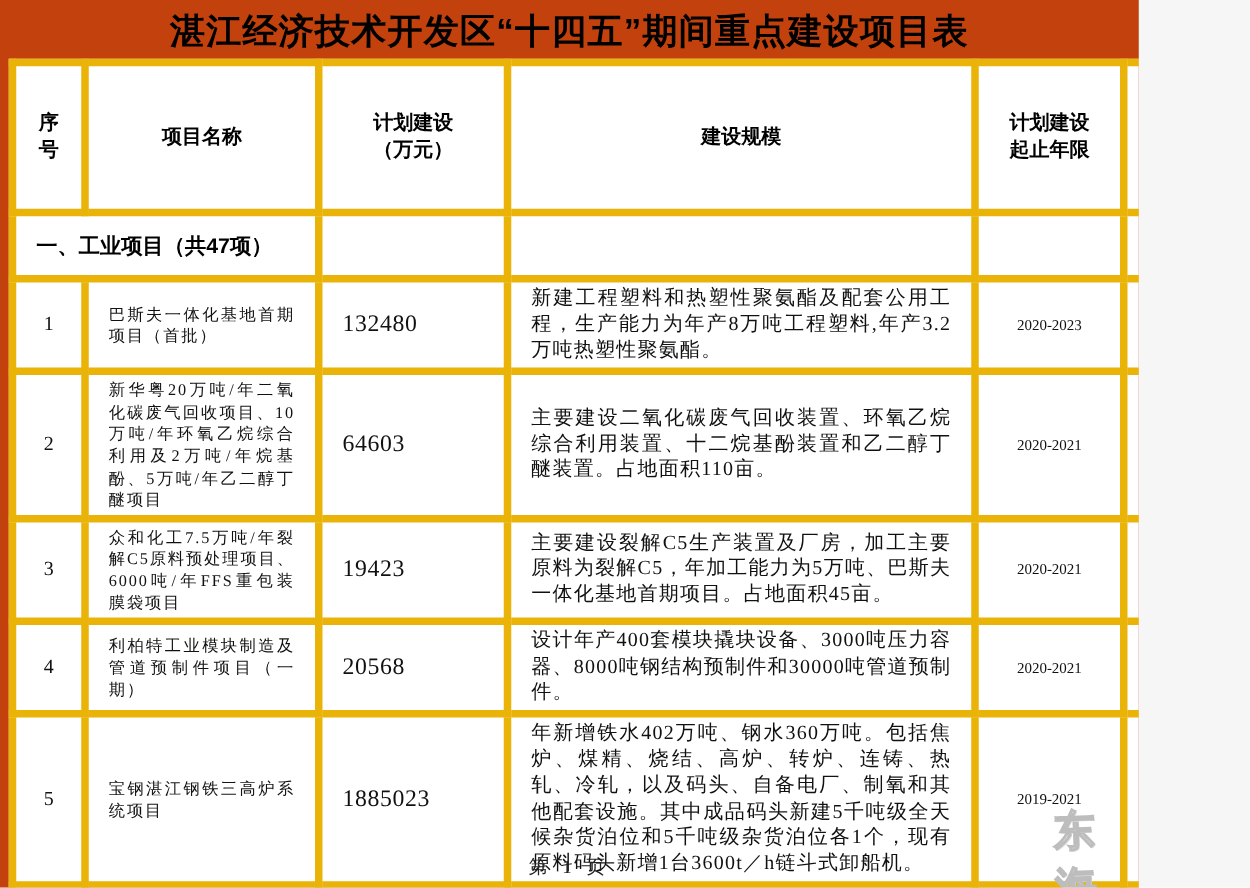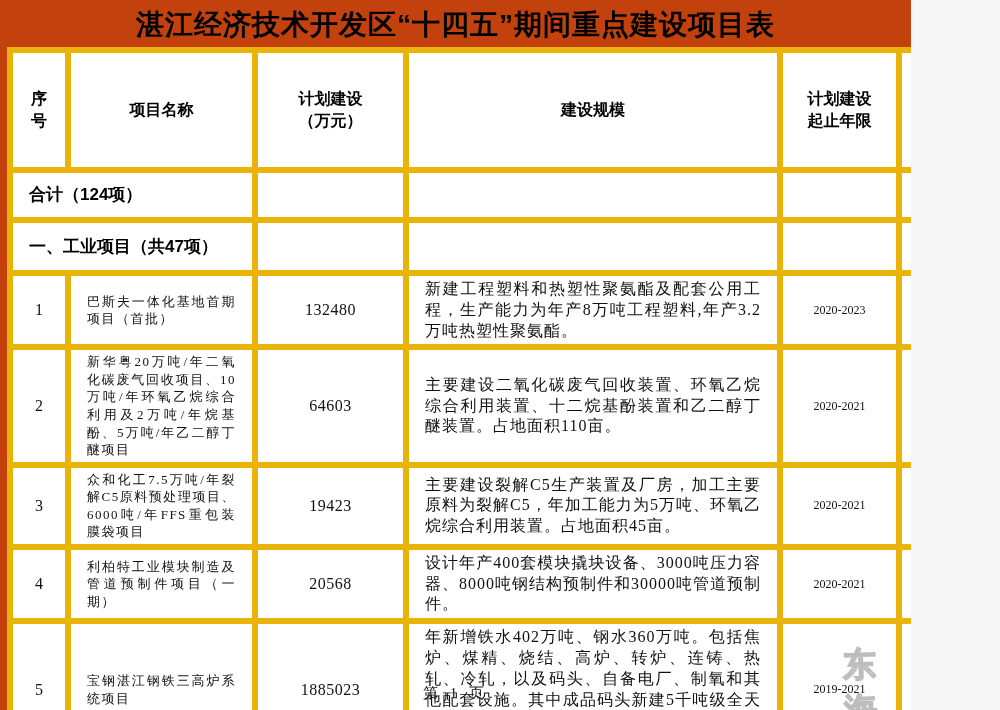--- a/index.html
+++ b/index.html
@@ -49,21 +49,21 @@
     color: #000;
   }
   td.c-no { text-align: center; font-size: 16px; }
   td.c-name {
     text-align: justify;
     font-size: 13px;
     line-height: 1.35;
     letter-spacing: 1.5px;
     padding: 4px 7px;
   }
-  td.c-inv { text-align: center; font-size: 16px; letter-spacing: 0.5px; }
+  td.c-inv { text-align: left; font-size: 19px; letter-spacing: 0.5px; }
   td.c-scale {
     text-align: justify;
     font-size: 16px;
     line-height: 1.3;
     letter-spacing: 1px;
     padding: 4px 9px;
   }
   td.c-years { text-align: center; font-size: 12px; }
   td.c-remark { text-align: left; font-size: 16px; letter-spacing: 2px; }
   td.c-merged-bold {
@@ -126,27 +126,20 @@
         <th class="hdr">计划建设
 （万元）</th>
         <th class="hdr">建设规模</th>
         <th class="hdr">计划建设
 起止年限</th>
         <th class="hdr">备注（续建、
 规划、储备）</th>
       </tr>
     </thead>
     <tbody>
-      <tr style="height:50px">
-        <td colspan="2" class="c-merged-bold pad-summary">合计（124项）</td>
-        <td></td>
-        <td></td>
-        <td></td>
-        <td></td>
-      </tr>
       <tr style="height:53px">
         <td colspan="2" class="c-merged-bold pad-section">一、工业项目（共47项）</td>
         <td></td>
         <td></td>
         <td></td>
         <td></td>
       </tr>
 
       <tr style="height:70px">
         <td class="c-no">1</td>
@@ -161,21 +154,21 @@
         <td class="c-name">新华粤20万吨/年二氧化碳废气回收项目、10万吨/年环氧乙烷综合利用及2万吨/年烷基酚、5万吨/年乙二醇丁醚项目</td>
         <td class="c-inv">64603</td>
         <td class="c-scale">主要建设二氧化碳废气回收装置、环氧乙烷综合利用装置、十二烷基酚装置和乙二醇丁醚装置。占地面积110亩。</td>
         <td class="c-years">2020-2021</td>
         <td class="c-remark">续建</td>
       </tr>
       <tr style="height:78px">
         <td class="c-no">3</td>
         <td class="c-name">众和化工7.5万吨/年裂解C5原料预处理项目、6000吨/年FFS重包装膜袋项目</td>
         <td class="c-inv">19423</td>
-        <td class="c-scale">主要建设裂解C5生产装置及厂房，加工主要原料为裂解C5，年加工能力为5万吨、环氧乙烷综合利用装置。占地面积45亩。</td>
+        <td class="c-scale">主要建设裂解C5生产装置及厂房，加工主要原料为裂解C5，年加工能力为5万吨、巴斯夫一体化基地首期项目。占地面积45亩。</td>
         <td class="c-years">2020-2021</td>
         <td class="c-remark">续建</td>
       </tr>
       <tr style="height:64px">
         <td class="c-no">4</td>
         <td class="c-name">利柏特工业模块制造及管道预制件项目（一期）</td>
         <td class="c-inv">20568</td>
         <td class="c-scale">设计年产400套模块撬块设备、3000吨压力容器、8000吨钢结构预制件和30000吨管道预制件。</td>
         <td class="c-years">2020-2021</td>
         <td class="c-remark">续建</td>

